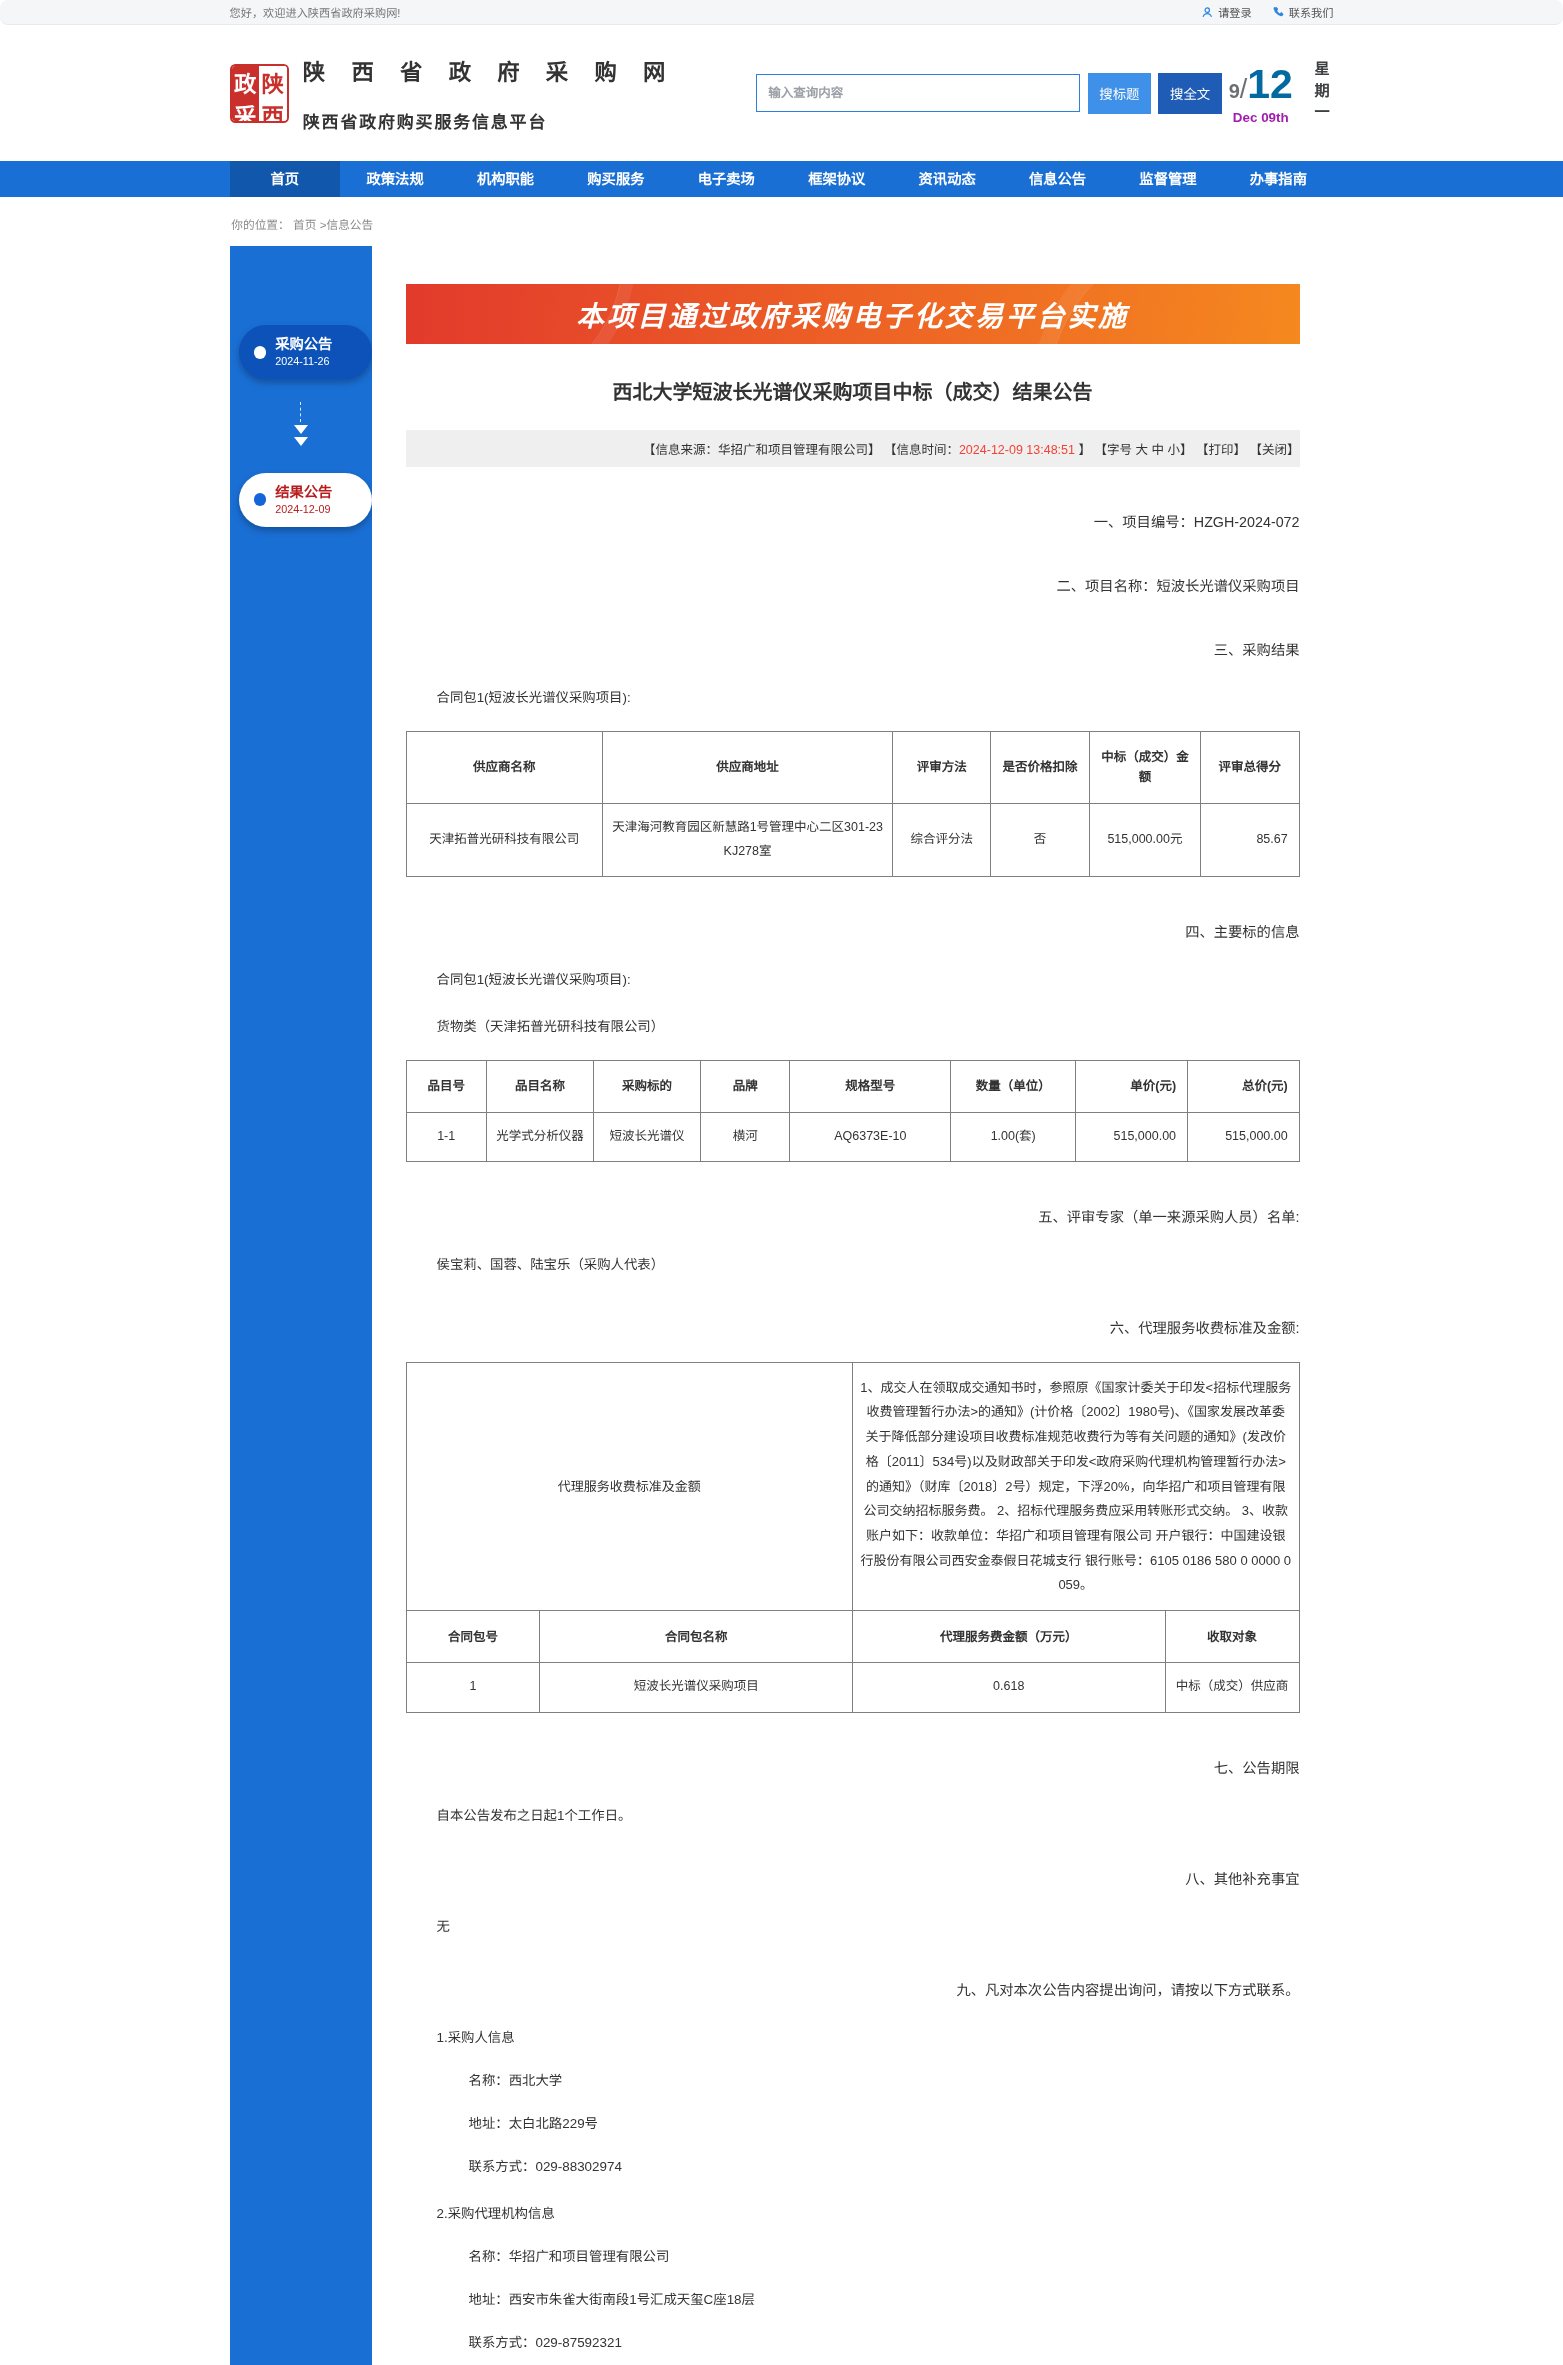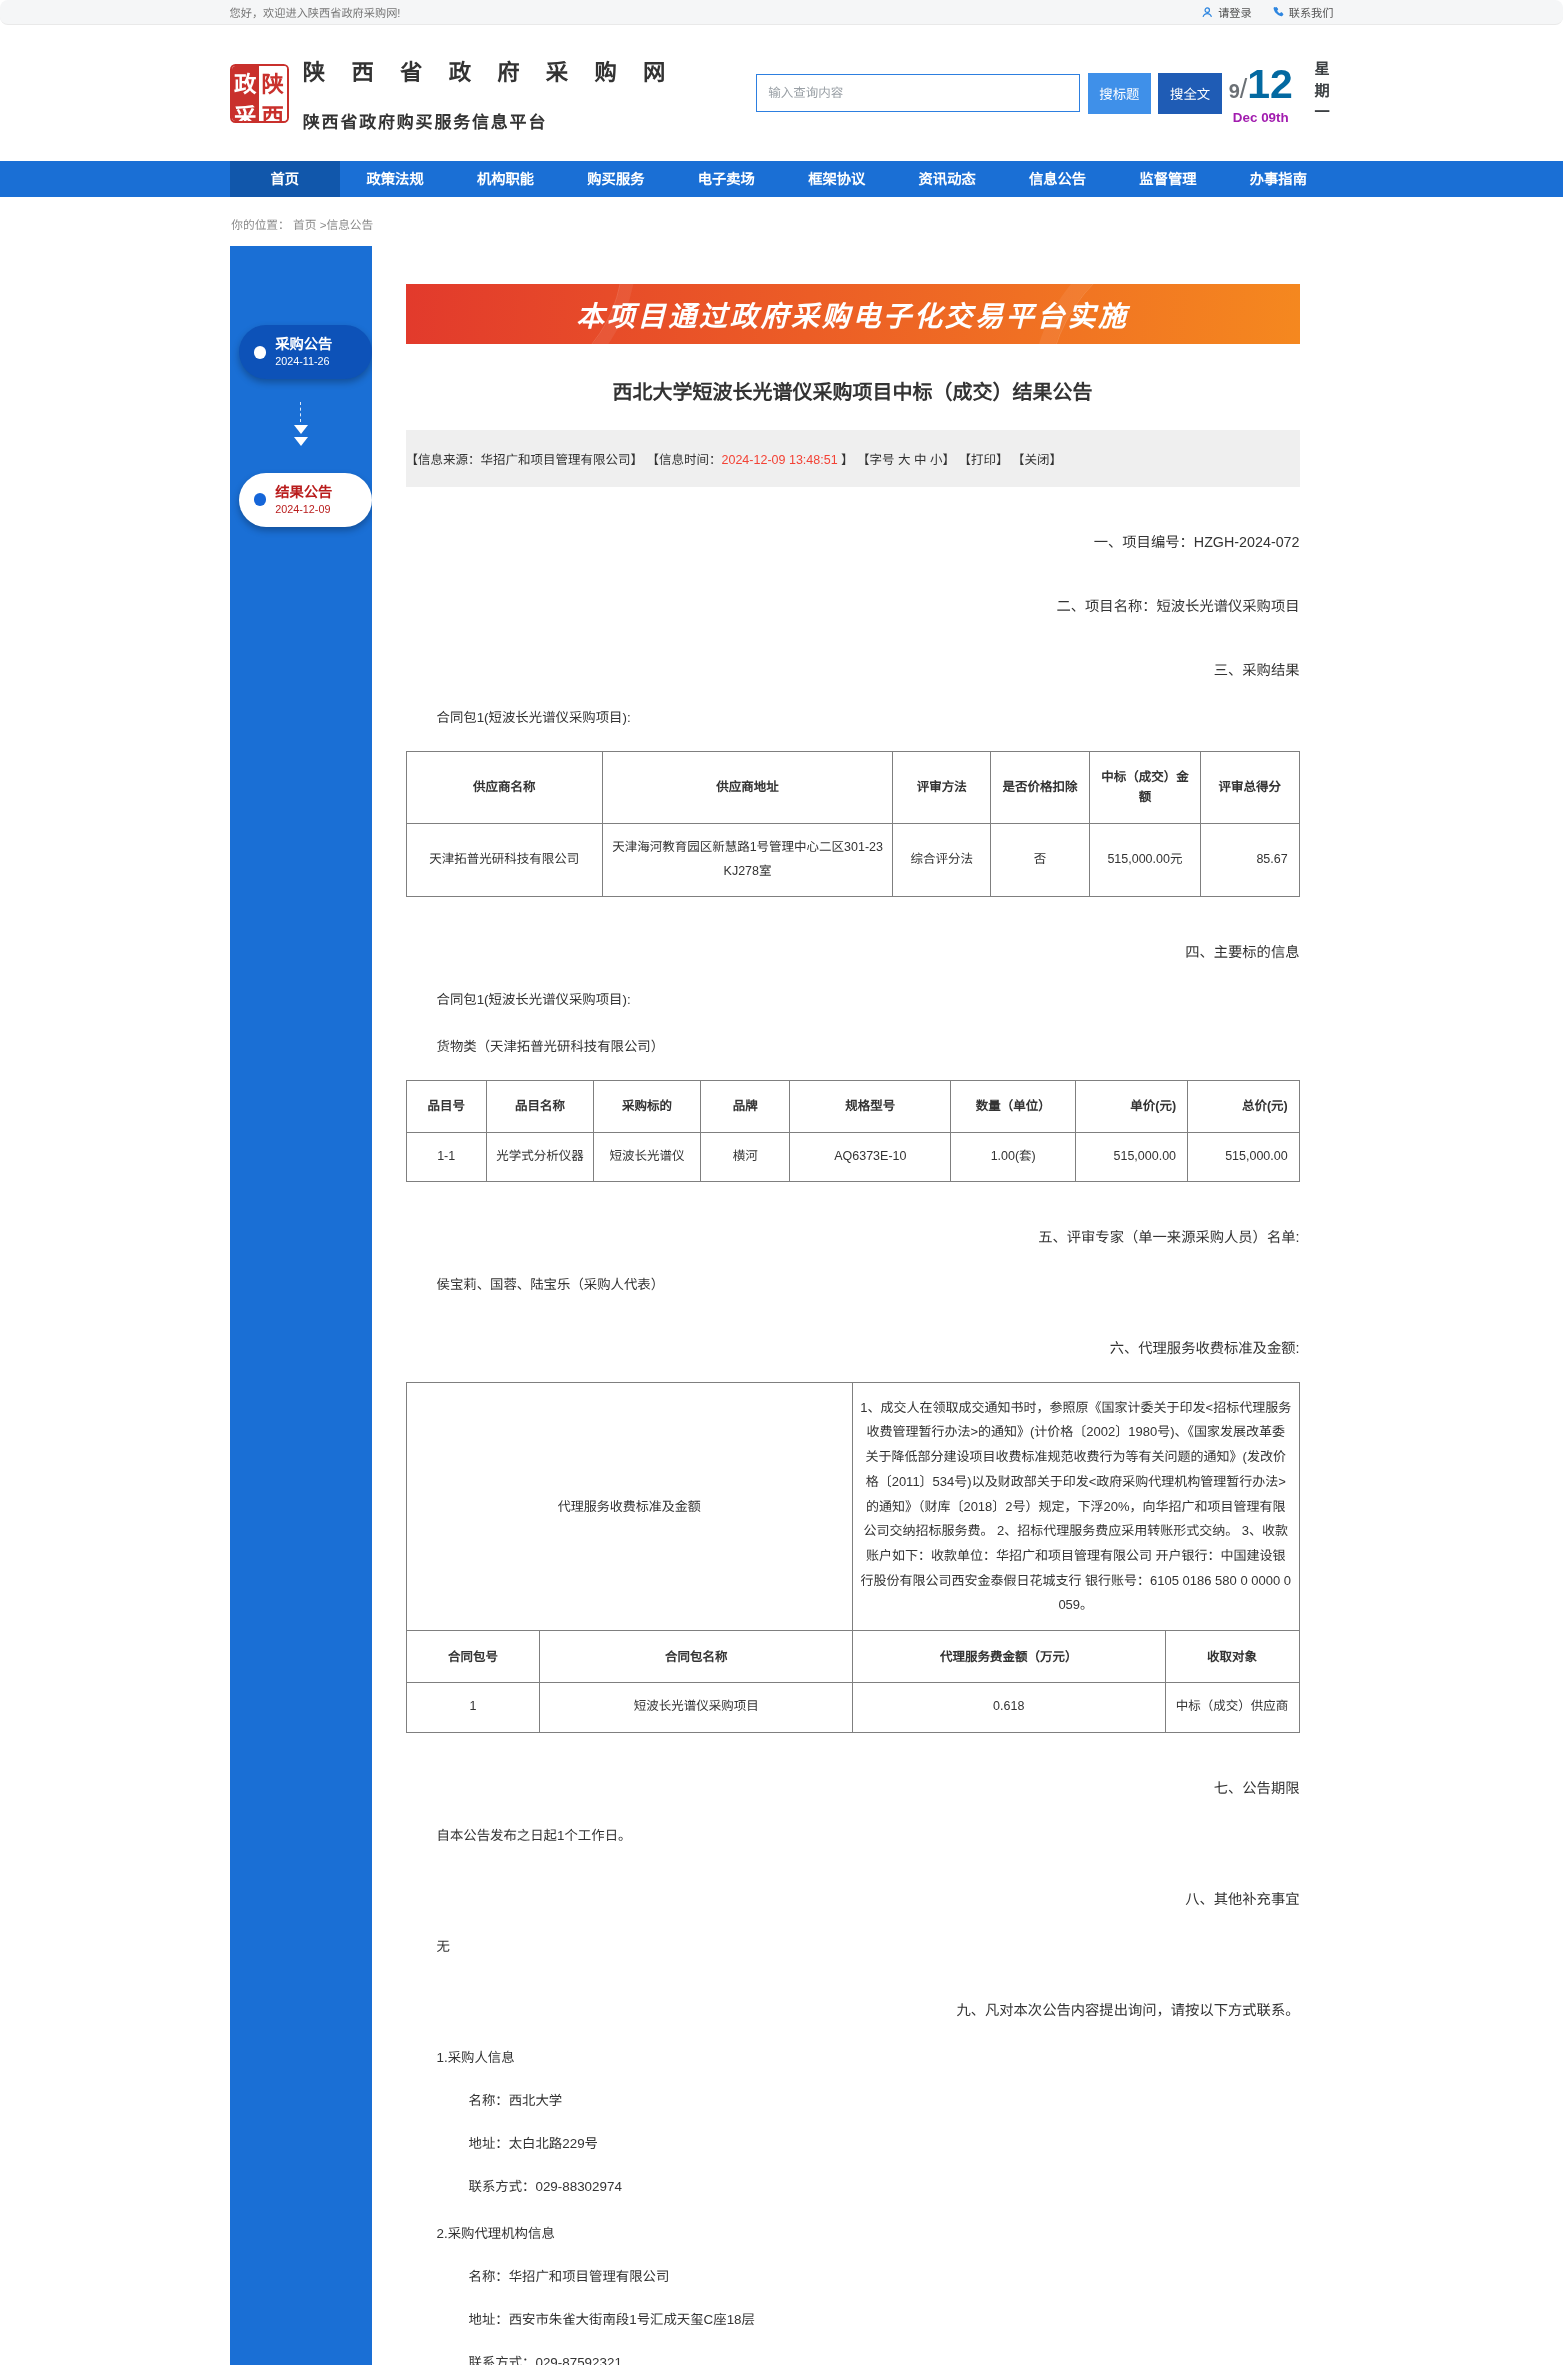--- a/index.html
+++ b/index.html
@@ -23,21 +23,21 @@
   .logo-seal { width:59px; height:59px; display:grid; grid-template-columns:1fr 1fr; grid-template-rows:1fr 1fr;
     border:2.7px solid #c9302c; border-radius:5.4px; overflow:hidden; background:#fff; flex:0 0 auto; }
   .seal-cell { display:flex; align-items:center; justify-content:center; font-weight:bold; font-size:22.4px;
     font-family:"DejaVu Serif","Liberation Serif",serif; }
   .seal-red  { background:#c9302c; color:#fff; }
   .seal-white{ background:#fff; color:#c9302c; }
   .site-titles { margin-left:14.3px; }
   .site-title { font-size:22.4px; font-weight:bold; letter-spacing:10px; color:#333; white-space:nowrap; }
   .site-subtitle { font-size:17px; font-weight:bold; letter-spacing:1.8px; color:#333; margin-top:22px; white-space:nowrap; }
   .search-area { display:flex; align-items:center; margin-left:81px; }
-  .search-input { width:324px; height:38px; border:1.8px solid #2d7fe0; padding:0 10.8px; font-size:12.5px; color:#333; outline:none; }
+  .search-input { width:324px; height:38px; border:1.8px solid #2d7fe0; padding:0 10.8px; font-size:12.5px; color:#333; outline:none;font-weight:bold; }
   .search-input::placeholder { color:#9aa0a6; }
   .btn-search { height:41px; padding:0 11.7px; color:#fff; font-size:13.4px; border:none; cursor:pointer; }
   .btn-title { background:#3f90e9; margin-left:7.2px; }
   .btn-full  { background:#1f5cb5; margin-left:7.2px; }
   .date-widget { margin-left:auto; display:flex; align-items:center; margin-right:5.4px; }
   .date-left { text-align:center; }
   .date-top { white-space:nowrap; }
   .date-month { font-size:20px; color:#6b7075; font-weight:bold; }
   .date-slash { font-size:27px; color:#6b7075; }
   .date-day { font-size:41px; color:#0369a1; font-weight:bold; }
@@ -75,21 +75,21 @@
 
   .banner { height:60px; background:linear-gradient(95deg,#e23a2c 0%,#ec5d26 45%,#f5881f 100%);
     display:flex; align-items:center; justify-content:center; color:#fff; font-size:28px; font-weight:bold;
     font-style:italic; letter-spacing:2.7px; position:relative; overflow:hidden; }
   .banner::before, .banner::after { content:""; position:absolute; border:1.8px solid rgba(255,255,255,.14); border-radius:50%; }
   .banner::before { width:269px; height:269px; left:-54px; top:-161px; box-shadow:0 0 0 12.5px rgba(255,255,255,.07); }
   .banner::after  { width:323px; height:323px; right:-72px; bottom:-215px; box-shadow:0 0 0 16px rgba(255,255,255,.07); }
   .banner-text { position:relative; z-index:1; }
 
   .doc-title { text-align:center; font-size:20px; font-weight:bold; margin:32px 0 25px; }
-  .meta-bar { background:#efefef; text-align:left; font-size:12.5px; color:#333; padding:19px 0; }
+  .meta-bar { background:#efefef; text-align:right; font-size:12.5px; color:#333; padding:9px 0; }
   .meta-bar span { cursor:default; }
   .meta-time { color:#f34235; }
   .meta-act { cursor:pointer; }
 
   .sec-h { font-size:14.3px; font-weight:normal; margin:43px 0 0 0;text-align:right; }
   .para { font-size:13.4px; margin:27px 0 0 31px; }
   .sub-h { font-size:13.4px; margin:27px 0 0 31px; }
   .sub-line { font-size:13.4px; margin:23px 0 0 63px; }
 
   table.tbl { width:100%; border-collapse:collapse; margin-top:25px; font-size:12.5px; color:#333; table-layout:fixed; }

